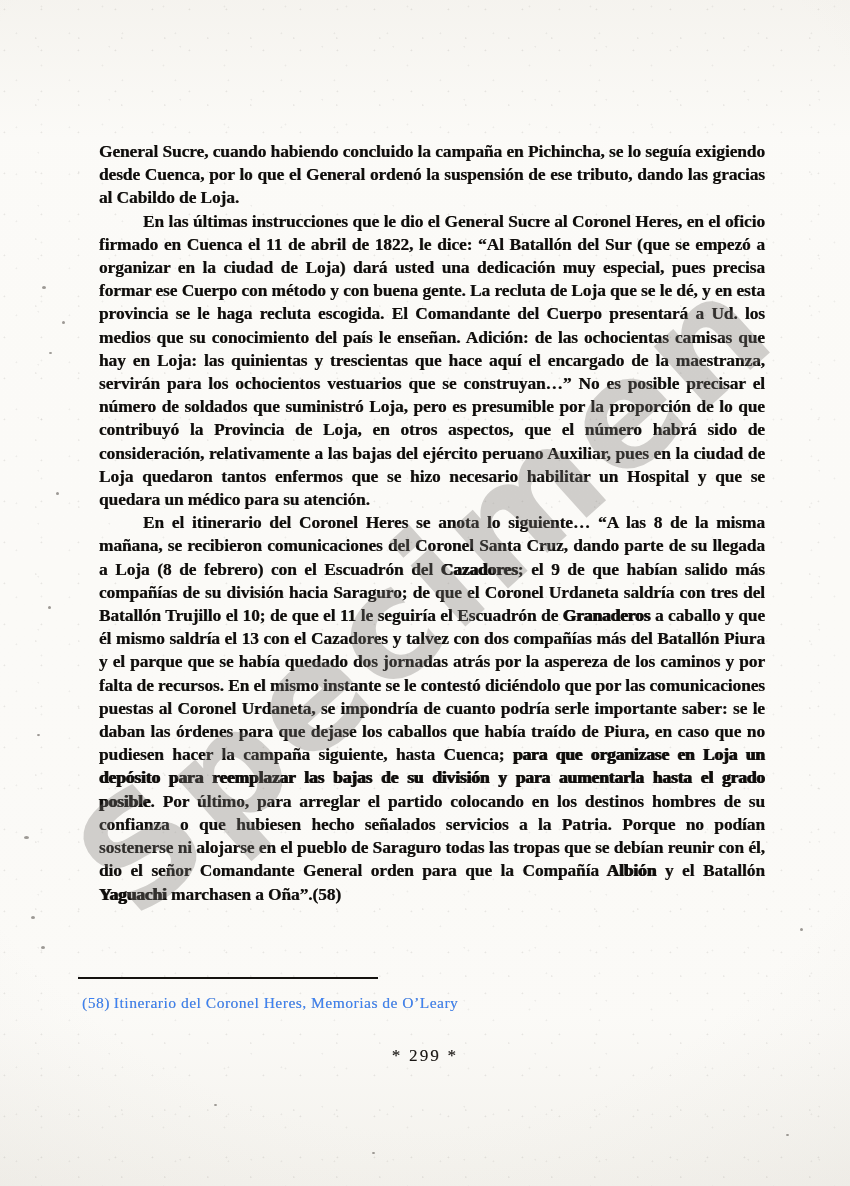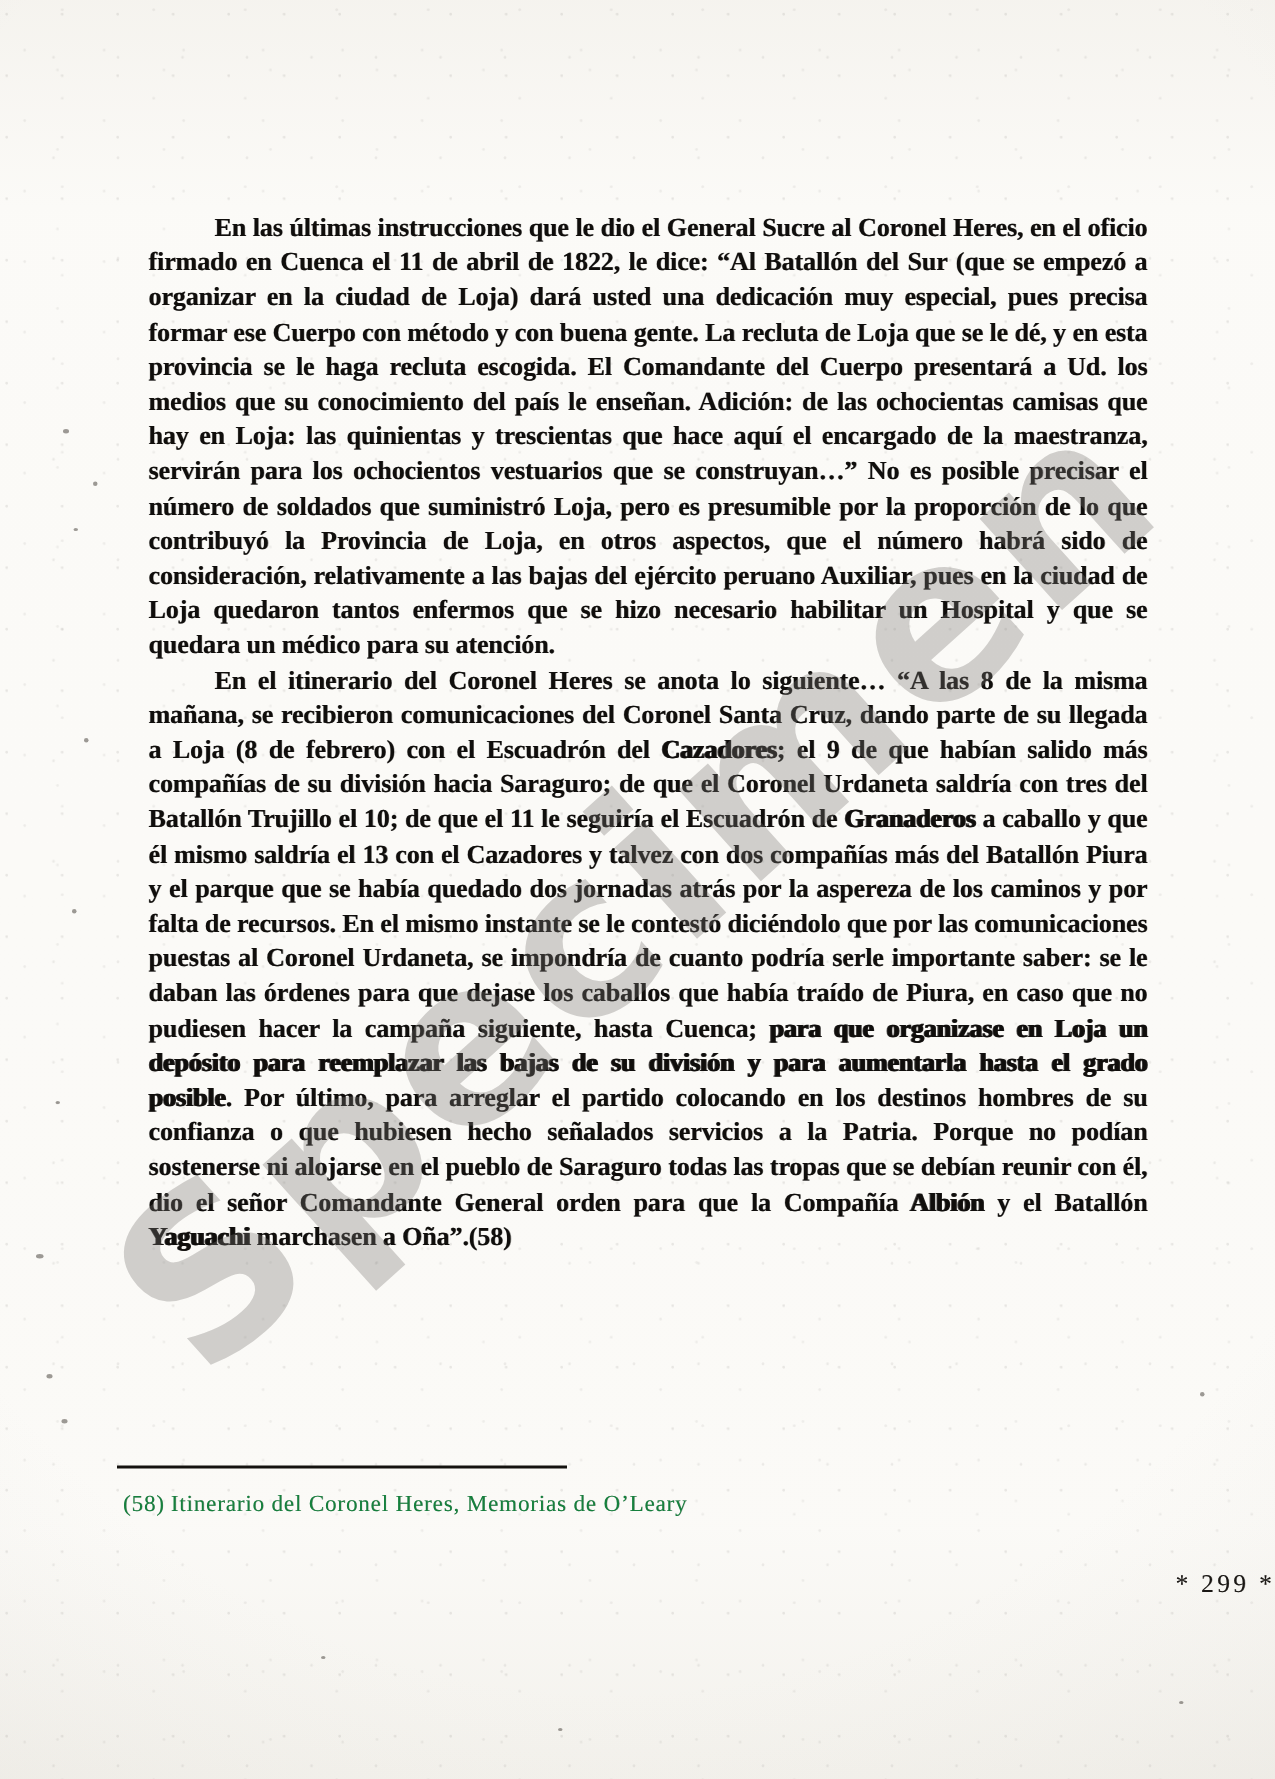--- a/index.html
+++ b/index.html
@@ -92,33 +92,33 @@
   }
   .footnote {
     position: absolute;
     left: 82px;
     top: 993px;
     width: 600px;
     font-size: 15.4px;
     line-height: 20px;
     letter-spacing: 0.55px;
     font-weight: 400;
-    color: #15803d;
+    color: #3b82f6;
     z-index: 2;
     text-shadow: 0.25px 0 0 rgba(20,18,15,0.35);
   }
   .footnote .fn-num { margin-right: 4px; }
 
   
   .folio {
     position: absolute;
     left: 0;
     right: 0;
     top: 1046px;
-    text-align: right;
+    text-align: center;
     font-size: 17px;
     letter-spacing: 2.2px;
     font-weight: 400;
     color: #1a1714;
     z-index: 2;
     text-shadow: 0.3px 0 0 rgba(26,23,20,0.4);
   }
 
   
   .speck {
@@ -134,20 +134,21 @@
 
 <div class="page">
 
   <div class="paper-tint"></div>
   <div class="scan-noise"></div>
 
   <div class="watermark">Specimen</div>
 
   <div class="textblock">
 
+  <p class="para"><span>General Sucre, cuando habiendo concluido la campaña en Pichincha, se lo seguía exigiendo desde Cuenca, por lo que el General ordenó la suspensión de ese tributo, dando las gracias al Cabildo de Loja.</span></p>
       <p class="para indent"><span>En las últimas instrucciones que le dio el General Sucre al Coronel Heres, en el oficio firmado en Cuenca el 11 de abril de 1822, le dice:  “Al Batallón del Sur (que se empezó a organizar en la ciudad de Loja) dará usted una dedicación muy especial, pues precisa formar ese Cuerpo con método y con buena gente.  La recluta de Loja que se le dé, y en esta provincia se le haga recluta escogida.  El Comandante del Cuerpo presentará a Ud. los medios que su conocimiento del país le enseñan.  Adición:  de las ochocientas camisas que hay en Loja:  las quinientas y trescientas que hace aquí el encargado de la maestranza, servirán para los ochocientos vestuarios que se construyan…”  No es posible precisar el número de soldados que suministró Loja, pero es presumible por la proporción de lo que contribuyó la Provincia de Loja, en otros aspectos, que el número habrá sido de consideración, relativamente a las bajas del ejército peruano Auxiliar, pues en la ciudad de Loja quedaron tantos enfermos que se hizo necesario habilitar un Hospital y que se quedara un médico para su atención.</span></p>
       <p class="para indent"><span>En el itinerario del Coronel Heres se anota lo siguiente…  “A las 8 de la misma mañana, se recibieron comunicaciones del Coronel Santa Cruz, dando parte de su llegada a Loja (8 de febrero) con el Escuadrón del </span><b>Cazadores</b><span>; el 9 de que habían salido más compañías de su división hacia Saraguro;  de que el Coronel Urdaneta saldría con tres del Batallón Trujillo el 10;  de que el 11 le seguiría el Escuadrón de </span><b>Granaderos</b><span> a caballo y que él mismo saldría el 13 con el Cazadores y talvez con dos compañías más del Batallón Piura y el parque que se había quedado dos jornadas atrás por la aspereza de los caminos y por falta de recursos.  En el mismo instante se le contestó diciéndolo que por las comunicaciones puestas al Coronel Urdaneta, se impondría de cuanto podría serle importante saber:  se le daban las órdenes para que dejase los caballos que había traído de Piura, en caso que no pudiesen hacer la campaña siguiente, hasta Cuenca; </span><b>para que organizase en Loja un depósito para reemplazar las bajas de su división y para aumentarla hasta el grado posible</b><span>.  Por último, para arreglar el partido colocando en los destinos hombres de su confianza o que hubiesen hecho señalados servicios a la Patria.  Porque no podían sostenerse ni alojarse en el pueblo de Saraguro todas las tropas que se debían reunir con él, dio el señor Comandante General orden para que la Compañía </span><b>Albión</b><span> y el Batallón </span><b>Yaguachi</b><span> marchasen a Oña”.(58)</span></p>
     </div>
 
   <div class="footnote-rule"></div>
 
   <div class="footnote">
     <span class="fn-num">(58)</span><span>Itinerario del Coronel Heres, Memorias de O’Leary</span>
   </div>
 

